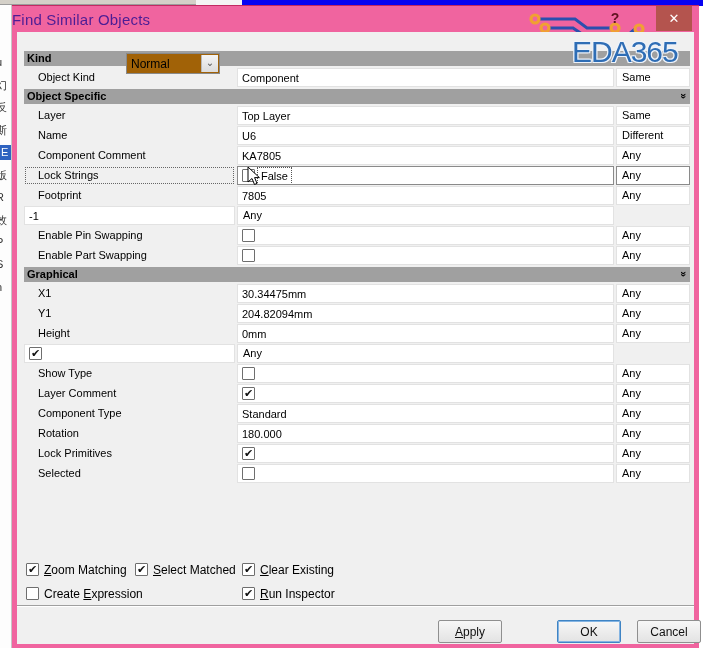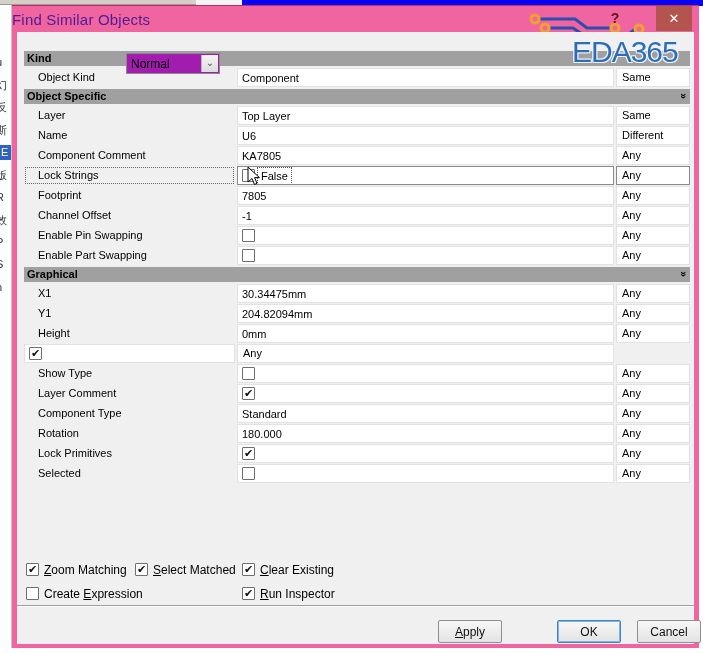--- a/index.html
+++ b/index.html
@@ -52,21 +52,21 @@
   
   .cb{display:inline-block;width:13px;height:13px;background:#fff;border:1px solid #6e6e6e;border-radius:1px;
       font-size:11px;line-height:11px;text-align:center;color:#101010;flex:0 0 13px}
 
   
   .options{position:absolute;left:9px;top:528px;width:420px;height:50px}
   .opt{position:absolute;display:flex;align-items:center;gap:5px;font-size:12px;color:#000;height:15px;cursor:default}
   .opt .cb{margin-top:0}
   .oc0{left:0}.oc1{left:109px}.oc2{left:216px}
   .or0{top:2px}.or1{top:26px}
-  .dd{position:absolute;left:109px;top:21px;width:94px;height:21px;background:#a21caf;border:1px solid #8a8a8a;font-size:12px}
+  .dd{position:absolute;left:109px;top:21px;width:94px;height:21px;background:#a16207;border:1px solid #8a8a8a;font-size:12px}
   .dd-val{position:absolute;left:4px;top:2px;line-height:16px}
   .dd-btn{position:absolute;right:1px;top:1px;width:17px;height:17px;background:linear-gradient(#f4f4f4,#dcdcdc);border-left:1px solid #b8b8b8;text-align:center;font-size:10px;line-height:16px;color:#555}
 
   
   .separator{position:absolute;left:0;right:0;top:573px;height:2px;border-top:1px solid #9f9f9f;border-bottom:1px solid #fff}
   .btn{position:absolute;top:588px;height:23px;background:linear-gradient(#f7f7f7,#e3e3e3);border:1px solid #8f8f8f;border-radius:2px;font-size:12px;color:#111;text-align:center;line-height:20px;cursor:default}
   .btn.apply{left:421px;width:64px}
   .btn.ok{left:540px;width:64px;border-color:#3f84c4;box-shadow:inset 0 0 0 1px #84b4e2}
   .btn.cancel{left:620px;width:64px}
 
@@ -153,21 +153,20 @@
           <div class="cell match"><span>Any</span></div>
         </div>
         <div class="prow">
           <div class="cell lbl">Footprint</div>
           <div class="cell val">
             <span class="vtext">7805</span>
           </div>
           <div class="cell match"><span>Any</span></div>
         </div>
         <div class="prow">
-          <div class="cell lbl">Channel Offset</div>
           <div class="cell val">
             <span class="vtext">-1</span>
           </div>
           <div class="cell match"><span>Any</span></div>
         </div>
         <div class="prow">
           <div class="cell lbl">Enable Pin Swapping</div>
           <div class="cell val">
             <span class="cb"></span>
           </div>

